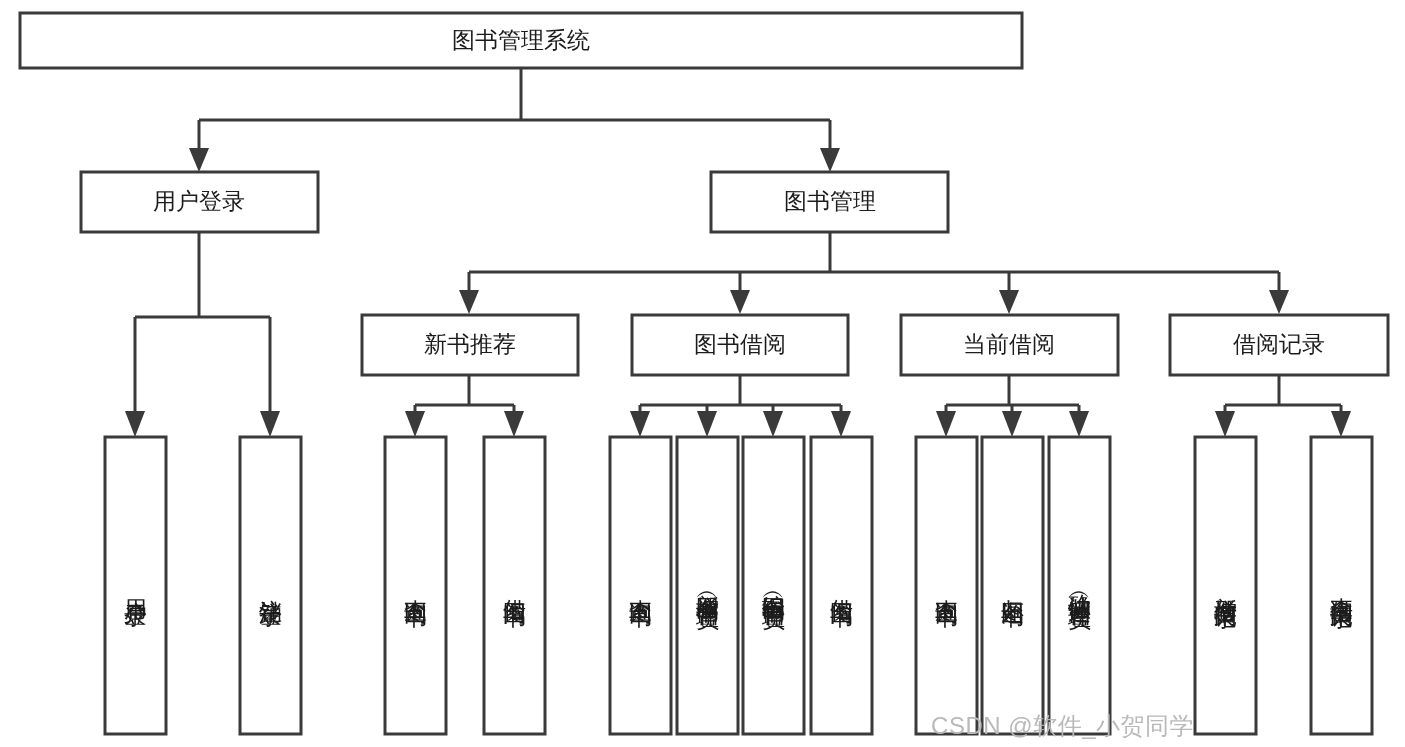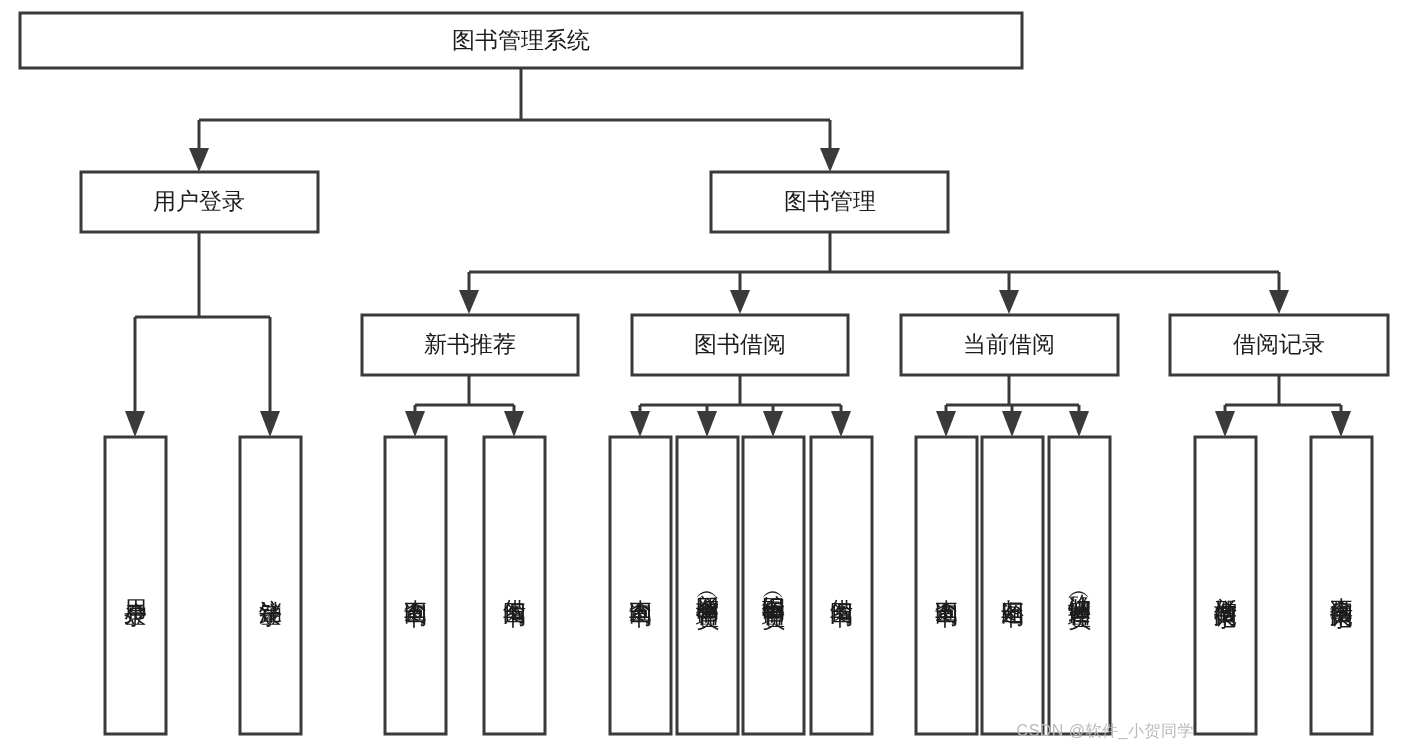--- a/index.html
+++ b/index.html
@@ -58,21 +58,21 @@
     glyph-orientation-vertical: 0;
     letter-spacing: 2px;
     text-anchor: middle;
     dominant-baseline: central;
   }
   .watermark {
     position: absolute;
     right: 8px;
     bottom: 5px;
     font-family: "Liberation Sans", "DejaVu Sans", sans-serif;
-    font-size: 16px;
+    font-size: 24px;
     color: #b9b9b9;
     white-space: nowrap;
     letter-spacing: 0.5px;
     pointer-events: none;
   }
 </style>
 </head>
 <body>
 
 <div id="diagram-root">

